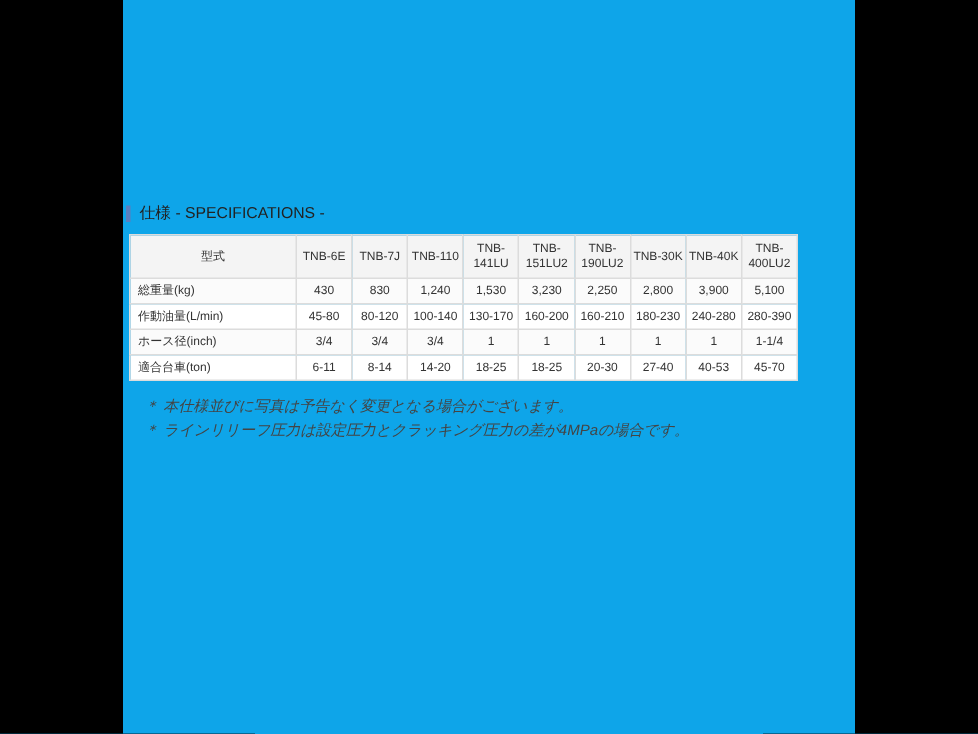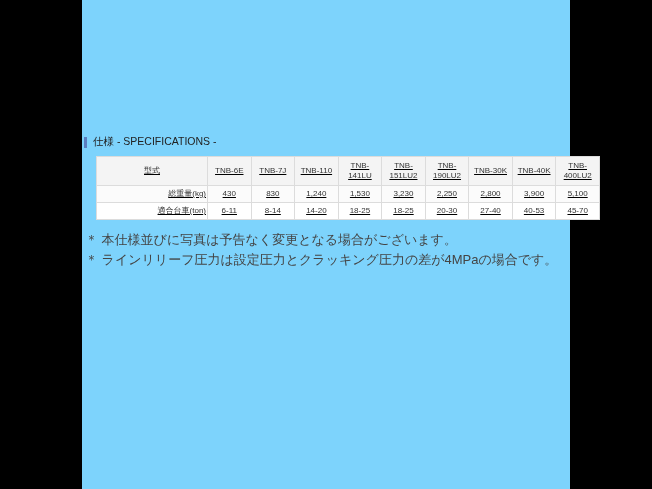--- a/index.html
+++ b/index.html
@@ -12,21 +12,21 @@
     height: 489px;
     overflow: hidden;
     font-family: "Liberation Sans", sans-serif;
   }
   .page {
     position: absolute;
     left: 82px;
     top: 0;
     width: 488px;
     height: 489px;
-    background: #7dd3fc;
+    background: #0ea5e9;
   }
   .content {
     position: absolute;
     left: 0px;
     top: 135px;
     width: 488px;
   }
   .section-title {
     display: flex;
     align-items: center;
@@ -37,63 +37,63 @@
   }
   .title-bar {
     display: inline-block;
     width: 3px;
     height: 11px;
     background: #5b7fbf;
     margin-right: 6px;
   }
   table.spec {
     border-collapse: collapse;
-    width: 504px;
-    margin-left: 14px;
+    width: 446px;
+    margin-left: 4px;
     table-layout: fixed;
-    text-decoration: underline;
   }
   table.spec th, table.spec td {
     border: 1px solid #dcdcdc;
     font-size: 8px;
     color: #333333;
     text-align: center;
     padding: 3px 1px;
     line-height: 1.25;
     font-weight: normal;
   }
   table.spec thead th {
     background: #f4f4f4;
     color: #333333;
     font-size: 8px;
     height: 22px;
     vertical-align: middle;
   }
   table.spec tbody th.rowlabel {
-    text-align: right;
+    text-align: left;
     padding-left: 5px;
     background: #ffffff;
     white-space: nowrap;
     font-size: 8px;
   }
   table.spec tbody tr:nth-child(odd) td,
   table.spec tbody tr:nth-child(odd) th.rowlabel {
     background: #fbfbfb;
   }
   table.spec tbody tr:nth-child(even) td,
   table.spec tbody tr:nth-child(even) th.rowlabel {
     background: #ffffff;
   }
   .col-label { width: 108px; }
   .notes {
     margin-top: 10px;
-    margin-left: 3px;
-    font-size: 13px;
+    margin-left: 14px;
+    font-size: 10px;
     color: #444444;
     line-height: 1.55;
+    font-style: italic;
   }
   .notes div { white-space: nowrap; }
 </style>
 </head>
 <body>
 
 <div class="page">
   <div class="content">
 
     <div class="section-title">
@@ -123,20 +123,44 @@
           <td>830</td>
           <td>1,240</td>
           <td>1,530</td>
           <td>3,230</td>
           <td>2,250</td>
           <td>2,800</td>
           <td>3,900</td>
           <td>5,100</td>
         </tr>
         <tr>
+          <th class="rowlabel">作動油量(L/min)</th>
+          <td>45-80</td>
+          <td>80-120</td>
+          <td>100-140</td>
+          <td>130-170</td>
+          <td>160-200</td>
+          <td>160-210</td>
+          <td>180-230</td>
+          <td>240-280</td>
+          <td>280-390</td>
+        </tr>
+        <tr>
+          <th class="rowlabel">ホース径(inch)</th>
+          <td>3/4</td>
+          <td>3/4</td>
+          <td>3/4</td>
+          <td>1</td>
+          <td>1</td>
+          <td>1</td>
+          <td>1</td>
+          <td>1</td>
+          <td>1-1/4</td>
+        </tr>
+        <tr>
           <th class="rowlabel">適合台車(ton)</th>
           <td>6-11</td>
           <td>8-14</td>
           <td>14-20</td>
           <td>18-25</td>
           <td>18-25</td>
           <td>20-30</td>
           <td>27-40</td>
           <td>40-53</td>
           <td>45-70</td>

